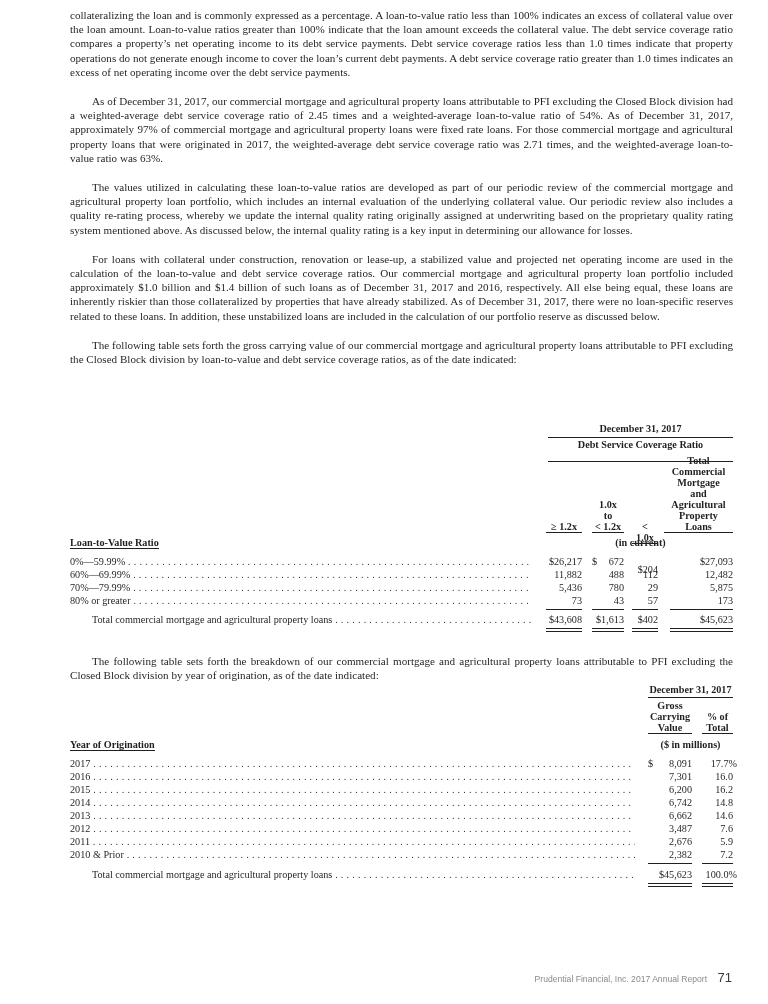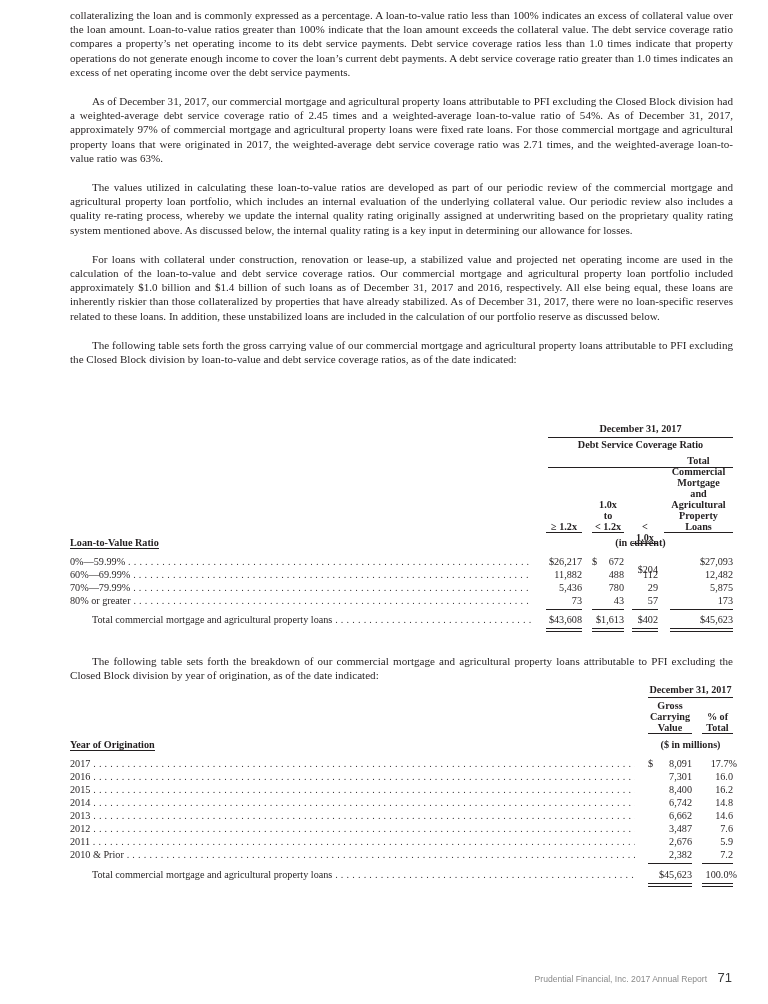--- a/index.html
+++ b/index.html
@@ -33,21 +33,21 @@
   <p class="para indent">As of December 31, 2017, our commercial mortgage and agricultural property loans attributable to PFI excluding the Closed Block division had a weighted-average debt service coverage ratio of 2.45 times and a weighted-average loan-to-value ratio of 54%. As of December 31, 2017, approximately 97% of commercial mortgage and agricultural property loans were fixed rate loans. For those commercial mortgage and agricultural property loans that were originated in 2017, the weighted-average debt service coverage ratio was 2.71 times, and the weighted-average loan-to-value ratio was 63%.</p>
   <div class="gap"></div>
   <p class="para indent">The values utilized in calculating these loan-to-value ratios are developed as part of our periodic review of the commercial mortgage and agricultural property loan portfolio, which includes an internal evaluation of the underlying collateral value. Our periodic review also includes a quality re-rating process, whereby we update the internal quality rating originally assigned at underwriting based on the proprietary quality rating system mentioned above. As discussed below, the internal quality rating is a key input in determining our allowance for losses.</p>
   <div class="gap"></div>
   <p class="para indent">For loans with collateral under construction, renovation or lease-up, a stabilized value and projected net operating income are used in the calculation of the loan-to-value and debt service coverage ratios. Our commercial mortgage and agricultural property loan portfolio included approximately $1.0 billion and $1.4 billion of such loans as of December 31, 2017 and 2016, respectively. All else being equal, these loans are inherently riskier than those collateralized by properties that have already stabilized. As of December 31, 2017, there were no loan-specific reserves related to these loans. In addition, these unstabilized loans are included in the calculation of our portfolio reserve as discussed below.</p>
   <div class="gap"></div>
   <p class="para indent">The following table sets forth the gross carrying value of our commercial mortgage and agricultural property loans attributable to PFI excluding the Closed Block division by loan-to-value and debt service coverage ratios, as of the date indicated:</p>
 
   <div class="t1">
     <div class="hdr-abs uline" style="left:478px; top:0; width:185px; padding-bottom:3px;">December 31, 2017</div>
-    <div class="hdr-abs uline" style="left:478px; top:16px; width:185px; padding-bottom:17px;">Debt Service Coverage Ratio</div>
+    <div class="hdr-abs uline" style="left:478px; top:16px; width:185px; padding-bottom:11px;">Debt Service Coverage Ratio</div>
 
     <div class="hdr-abs" style="left:594px; top:32px; width:69px;">
       <div>Total</div>
       <div>Commercial</div>
       <div>Mortgage</div>
       <div>and</div>
       <div>Agricultural</div>
       <div>Property</div>
       <div class="uline">Loans</div>
     </div>
@@ -134,21 +134,21 @@
       <span class="num" style="left:580px; width:42px;">8,091</span>
       <span class="num" style="left:626px; width:41px;">17.7%</span>
     </div>
     <div class="row" style="top:86px; width:663px;">
       <span class="lbl" style="width:565px;">2016</span>
       <span class="num" style="left:580px; width:42px;">7,301</span>
       <span class="num" style="left:626px; width:37px;">16.0</span>
     </div>
     <div class="row" style="top:99px; width:663px;">
       <span class="lbl" style="width:565px;">2015</span>
-      <span class="num" style="left:580px; width:42px;">8,400</span>
+      <span class="num" style="left:580px; width:42px;">6,200</span>
       <span class="num" style="left:626px; width:37px;">16.2</span>
     </div>
     <div class="row" style="top:112px; width:663px;">
       <span class="lbl" style="width:565px;">2014</span>
       <span class="num" style="left:580px; width:42px;">6,742</span>
       <span class="num" style="left:626px; width:37px;">14.8</span>
     </div>
     <div class="row" style="top:125px; width:663px;">
       <span class="lbl" style="width:565px;">2013</span>
       <span class="num" style="left:580px; width:42px;">6,662</span>

